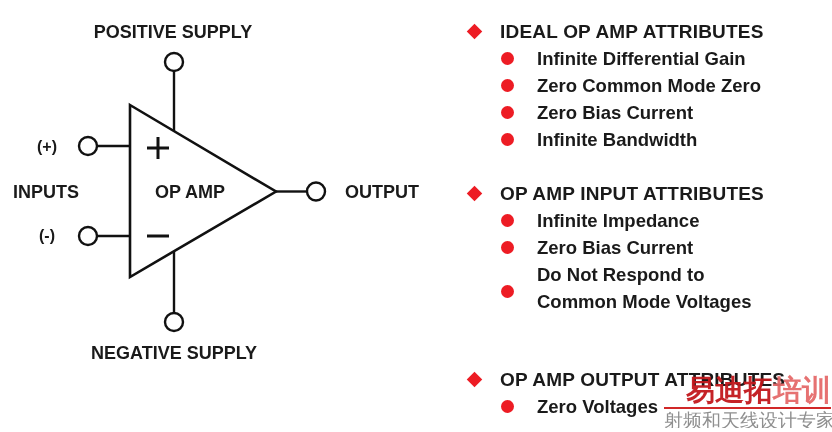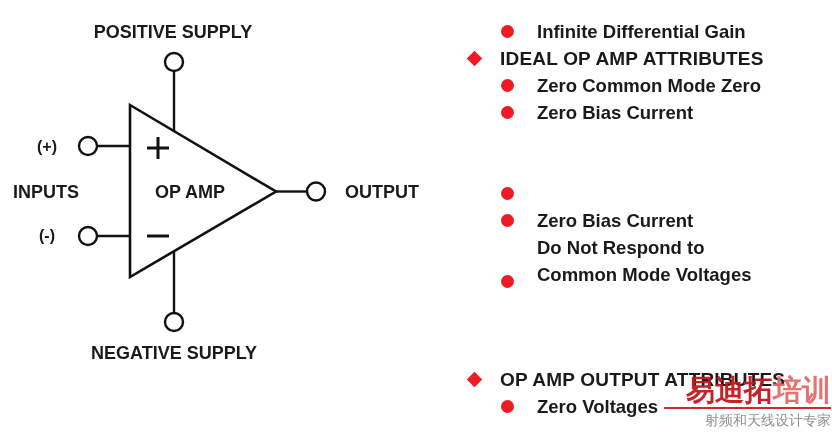--- a/index.html
+++ b/index.html
@@ -104,21 +104,21 @@
     margin-left: 23px;
     font-size: 18.5px;
     font-weight: bold;
     line-height: 27px;
     white-space: nowrap;
     color: var(--text, #1a1a1a);
   }
   .row.wrap {
     height: auto;
     min-height: 27px;
-    align-items: flex-end;
+    align-items: center;
   }
   .row.wrap .bullet {
     margin-top: 7px;
   }
   .row.wrap .item-text {
     white-space: normal;
     max-width: 250px;
   }
 
   
@@ -136,21 +136,21 @@
     line-height: 31px;
     font-weight: bold;
     white-space: nowrap;
     border-bottom: 2.5px solid var(--wm-underline, #cf1d1d);
     padding-bottom: 1px;
   }
   .wm-brand .main   { color: var(--wm-red-dark, #c2181c); }
   .wm-brand .suffix { color: var(--wm-red-light, #e56a6a); }
   .wm-tagline {
     margin-top: 1px;
-    font-size: 14px;
+    font-size: 19px;
     line-height: 21px;
     white-space: nowrap;
     color: var(--wm-gray, #8a8a8a);
   }
 </style>
 </head>
 <body>
 
 <div class="stage">
 
@@ -182,40 +182,49 @@
     <text class="dsmall" x="47" y="241" text-anchor="middle">(-)</text>
     <text class="dlabel" x="13" y="198">INPUTS</text>
     <text class="dlabel" x="190" y="198" text-anchor="middle">OP AMP</text>
     <text class="dlabel" x="345" y="198">OUTPUT</text>
   </svg>
 
   <div class="attrs">
 
     <section class="attr-section" style="top:18px">
       <div class="row">
-        <span class="bullet"></span>
-        <span class="item-text">Infinite Differential Gain</span>
-      </div>
-      <div class="row">
         <span class="diamond"></span>
         <h2 class="sec-title">IDEAL OP AMP ATTRIBUTES</h2>
       </div>
       <div class="row">
         <span class="bullet"></span>
+        <span class="item-text">Infinite Differential Gain</span>
+      </div>
+      <div class="row">
+        <span class="bullet"></span>
         <span class="item-text">Zero Common Mode Zero</span>
       </div>
       <div class="row">
         <span class="bullet"></span>
         <span class="item-text">Zero Bias Current</span>
       </div>
+      <div class="row">
+        <span class="bullet"></span>
+        <span class="item-text">Infinite Bandwidth</span>
+      </div>
     </section>
 
     <section class="attr-section" style="top:180px">
       <div class="row">
-        <span class="bullet"></span>
+        <span class="diamond"></span>
+        <h2 class="sec-title">OP AMP INPUT ATTRIBUTES</h2>
+      </div>
+      <div class="row">
+        <span class="bullet"></span>
+        <span class="item-text">Infinite Impedance</span>
       </div>
       <div class="row">
         <span class="bullet"></span>
         <span class="item-text">Zero Bias Current</span>
       </div>
       <div class="row wrap">
         <span class="bullet"></span>
         <span class="item-text">Do Not Respond to Common Mode Voltages</span>
       </div>
     </section>

